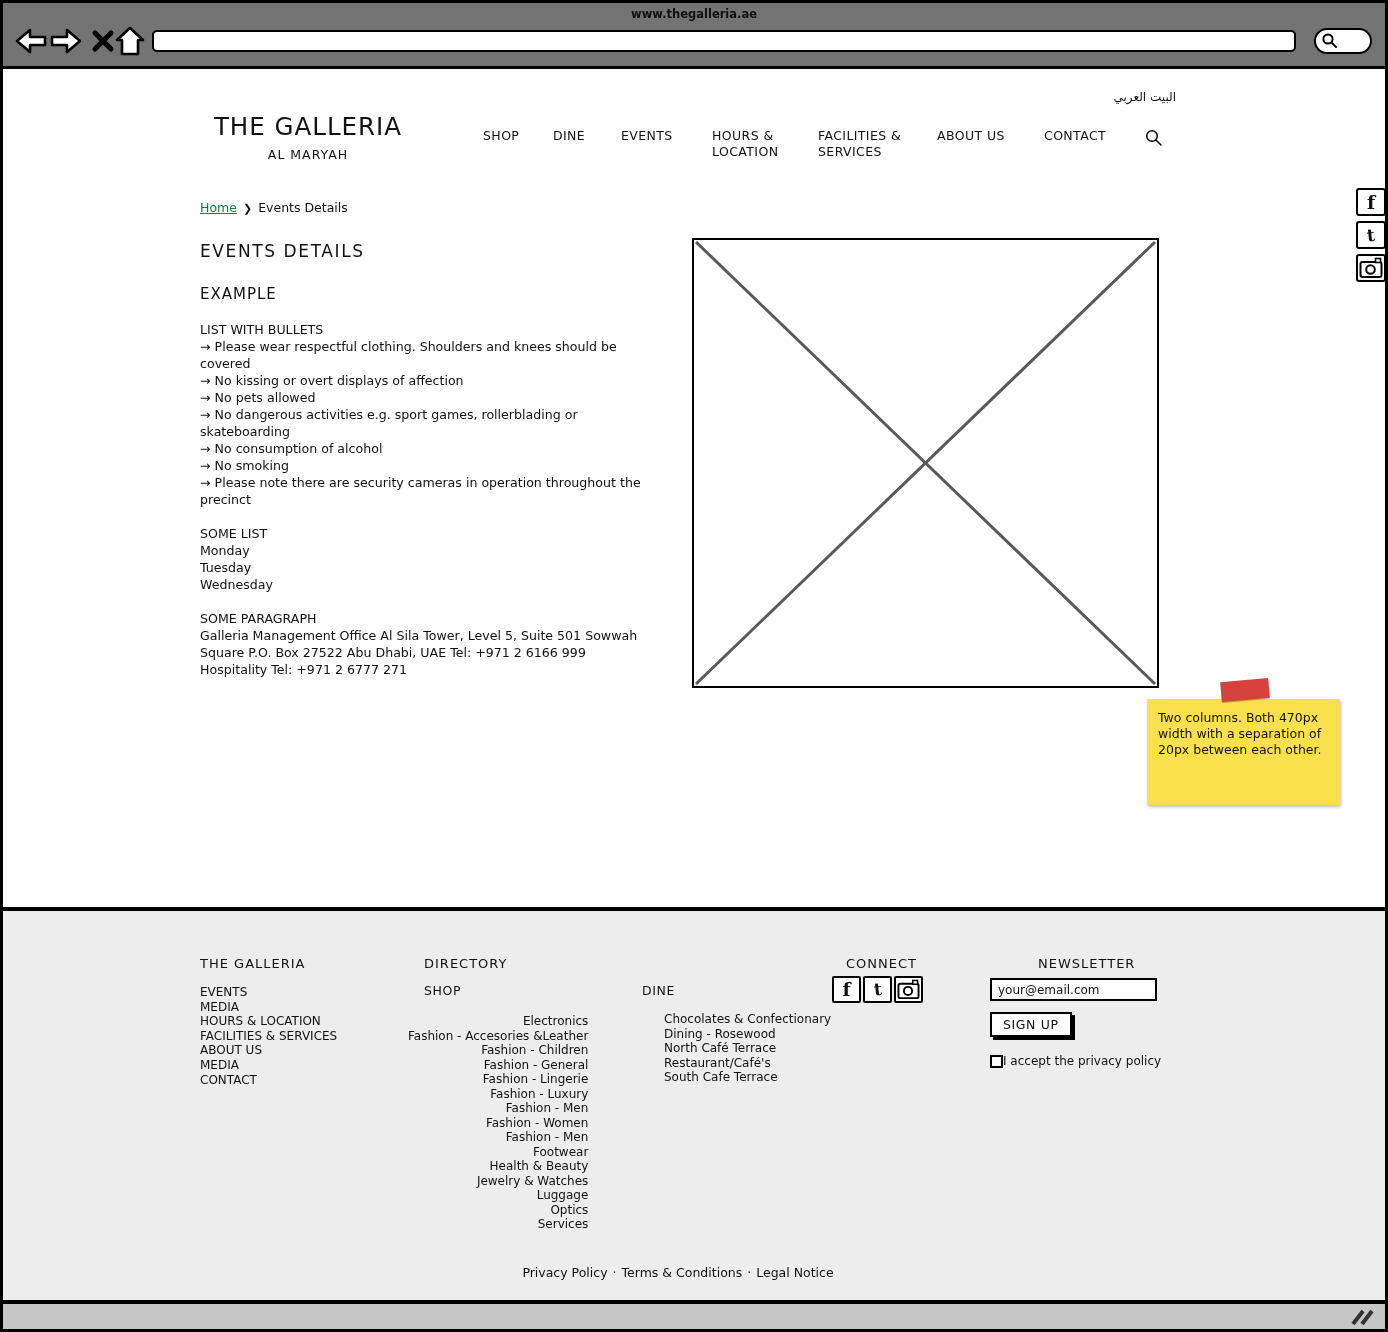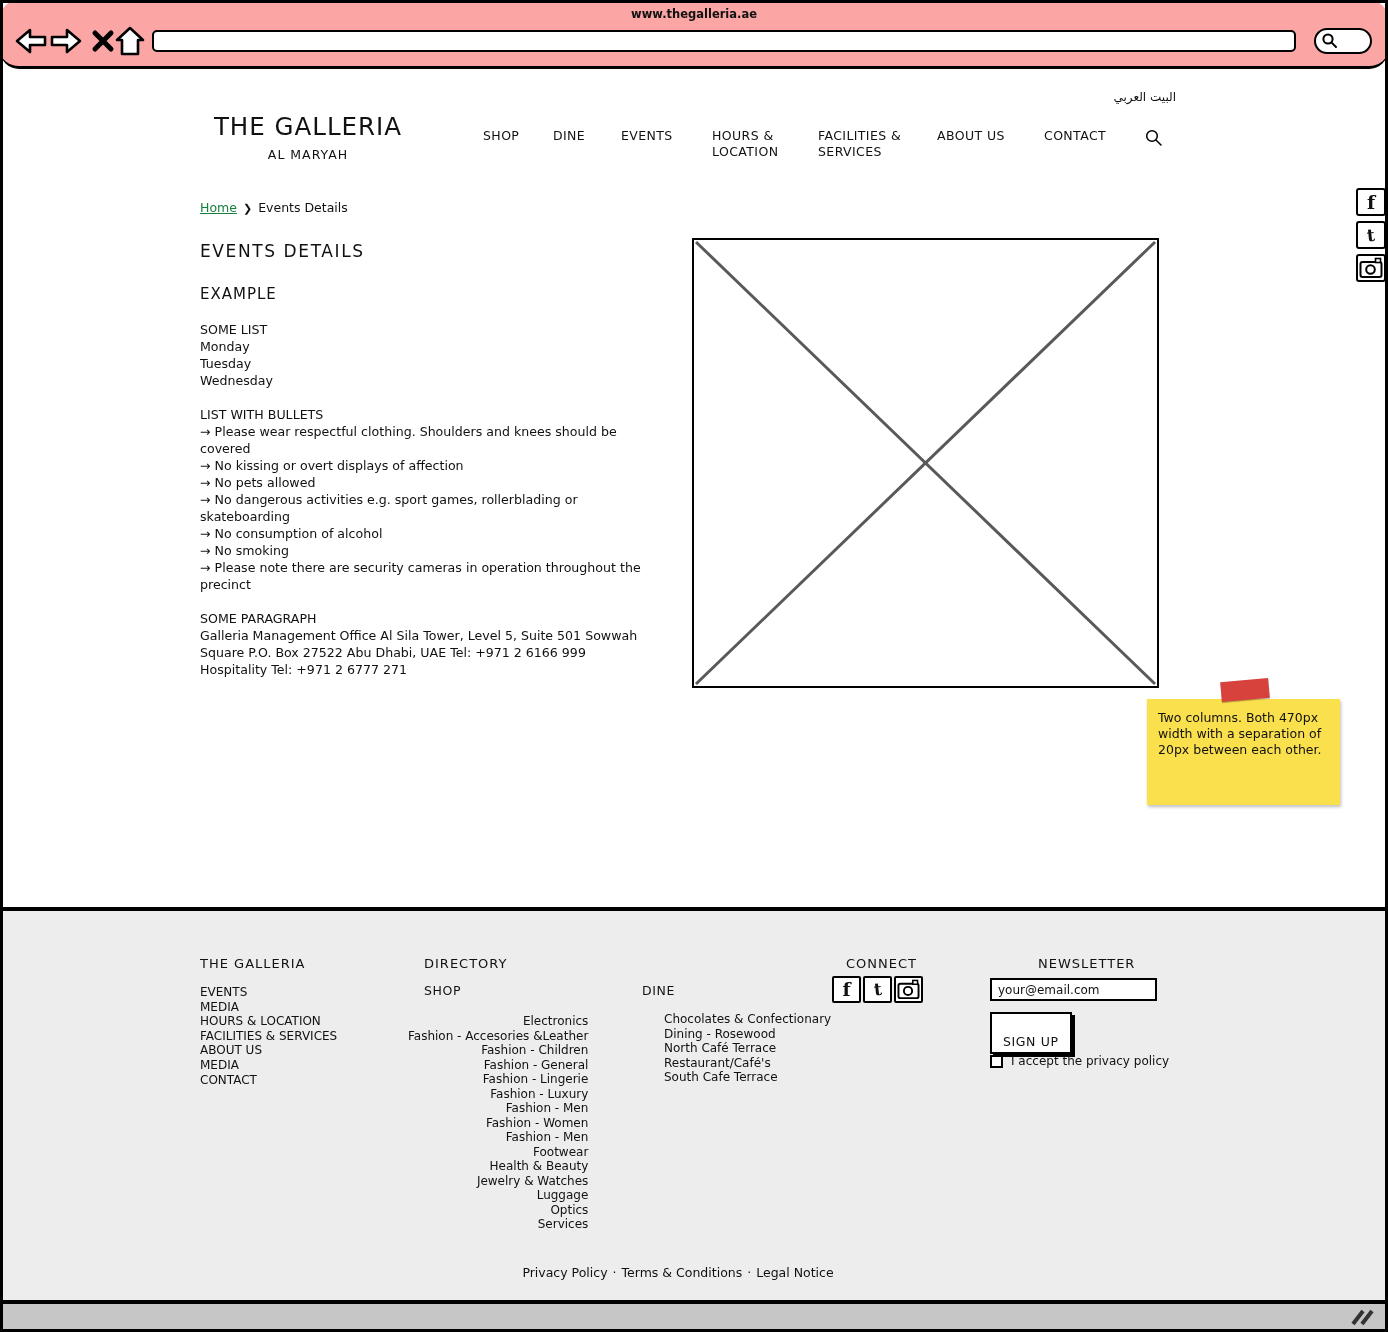--- a/index.html
+++ b/index.html
@@ -5,21 +5,21 @@
   * { margin:0; padding:0; box-sizing:border-box; }
   html,body { width:1388px; height:1332px; }
   body {
     position:relative; background:#fff; overflow:hidden;
     font-family:"DejaVu Sans","Liberation Sans",sans-serif; color:#111;
   }
   .frame { position:absolute; inset:0; border:3px solid #000; z-index:50; pointer-events:none; }
 
   
   .chrome { position:absolute; left:0; top:0; width:1388px; height:69px;
-            background:#fca5a5; border-bottom:3px solid #000; z-index:5;border-radius:19px; }
+            background:#737373; border-bottom:3px solid #000; z-index:5; }
   .chrome-title { position:absolute; top:7px; left:0; width:100%; text-align:center;
                   font-size:11.5px; font-weight:bold; }
   .tbtn { position:absolute; top:25px; width:32px; height:32px; display:flex;
           align-items:center; justify-content:center; cursor:pointer; }
   .tbtn.back { left:15px; } .tbtn.fwd { left:50px; } .tbtn.stop { left:87px; } .tbtn.home { left:114px; }
   .urlbar { position:absolute; left:152px; top:30px; width:1144px; height:22px;
             background:#fff; border:2.5px solid #000; border-radius:5px; }
   .searchpill { position:absolute; left:1314px; top:28px; width:58px; height:26px;
                 background:#fff; border:2.5px solid #000; border-radius:14px;
                 display:flex; align-items:center; padding-left:5px; }
@@ -83,22 +83,22 @@
   .dine-s{ left:642px; top:72px; }  .dine-l{ left:664px; top:101px; line-height:14.6px; }
   .con-h { left:846px; top:45px; }
   .con-icons { position:absolute; left:832px; top:65px; display:flex; gap:2px; }
   .con-icons .sicon { width:29px; height:27px; border-radius:2px; }
   .nl-h  { left:990px; top:45px;margin-left:48px; }
   .nl-input { position:absolute; left:990px; top:67px; width:167px; height:23px;
               background:#fff; border:2.5px solid #000; font-size:12px; padding:8px 6px;
               font-family:"DejaVu Sans","Liberation Sans",sans-serif; color:#111; }
   .nl-btn { position:absolute; left:990px; top:101px; background:#fff; border:2.5px solid #000;
             box-shadow:3px 3px 0 #000; font-size:12.5px; letter-spacing:.6px;
-            padding:20px 11px 3px; cursor:pointer; }
-  .nl-priv { position:absolute; left:990px; top:143px; display:flex; align-items:center; gap:8px;
+            padding:3px 11px 3px; cursor:pointer; }
+  .nl-priv { position:absolute; left:990px; top:143px; display:flex; align-items:center; 
              font-size:12px; }
   .checkbox { width:13px; height:13px; background:#fff; border:2px solid #000; cursor:pointer; }
   .legal { position:absolute; left:0px; top:354px; width:1356px; text-align:center; font-size:12.5px; }
   .legal .lsep { margin:0 5px; }
   .legal span { cursor:pointer; }
 
   
   .bottombar { position:absolute; left:0; top:1300px; width:1388px; height:32px;
                background:#c6c6c6; border-top:4px solid #000; border-bottom:3px solid #000; z-index:40; }
   .grip { position:absolute; right:12px; top:5px; cursor:nwse-resize; }
@@ -156,34 +156,34 @@
 
 <div class="crumbs">
   <span class="home">Home</span><span class="sep">❯</span><span>Events Details</span>
 </div>
 
 <div class="h1">EVENTS DETAILS</div>
 <div class="h2">EXAMPLE</div>
 
 <div class="tflow">
   <div class="tsection">
-    <div>SOME LIST</div>
-    <div>Monday</div>
-    <div>Tuesday</div>
-    <div>Wednesday</div>
-  </div>
-  <div class="tsection">
     <div>LIST WITH BULLETS</div>
     <div>→ Please wear respectful clothing. Shoulders and knees should be covered</div>
     <div>→ No kissing or overt displays of affection</div>
     <div>→ No pets allowed</div>
     <div>→ No dangerous activities e.g. sport games, rollerblading or skateboarding</div>
     <div>→ No consumption of alcohol</div>
     <div>→ No smoking</div>
     <div>→ Please note there are security cameras in operation throughout the precinct</div>
+  </div>
+  <div class="tsection">
+    <div>SOME LIST</div>
+    <div>Monday</div>
+    <div>Tuesday</div>
+    <div>Wednesday</div>
   </div>
   <div class="tsection">
     <div>SOME PARAGRAPH</div>
     <div>Galleria Management Office Al Sila Tower, Level 5, Suite 501 Sowwah Square P.O. Box 27522 Abu Dhabi, UAE Tel: +971 2 6166 999 Hospitality Tel: +971 2 6777 271</div>
   </div>
 </div>
 
 <div class="imgbox">
   <svg viewBox="0 0 467 450" preserveAspectRatio="none">
       <line x1="2" y1="2" x2="465" y2="448" stroke="#595959" stroke-width="3"></line>

